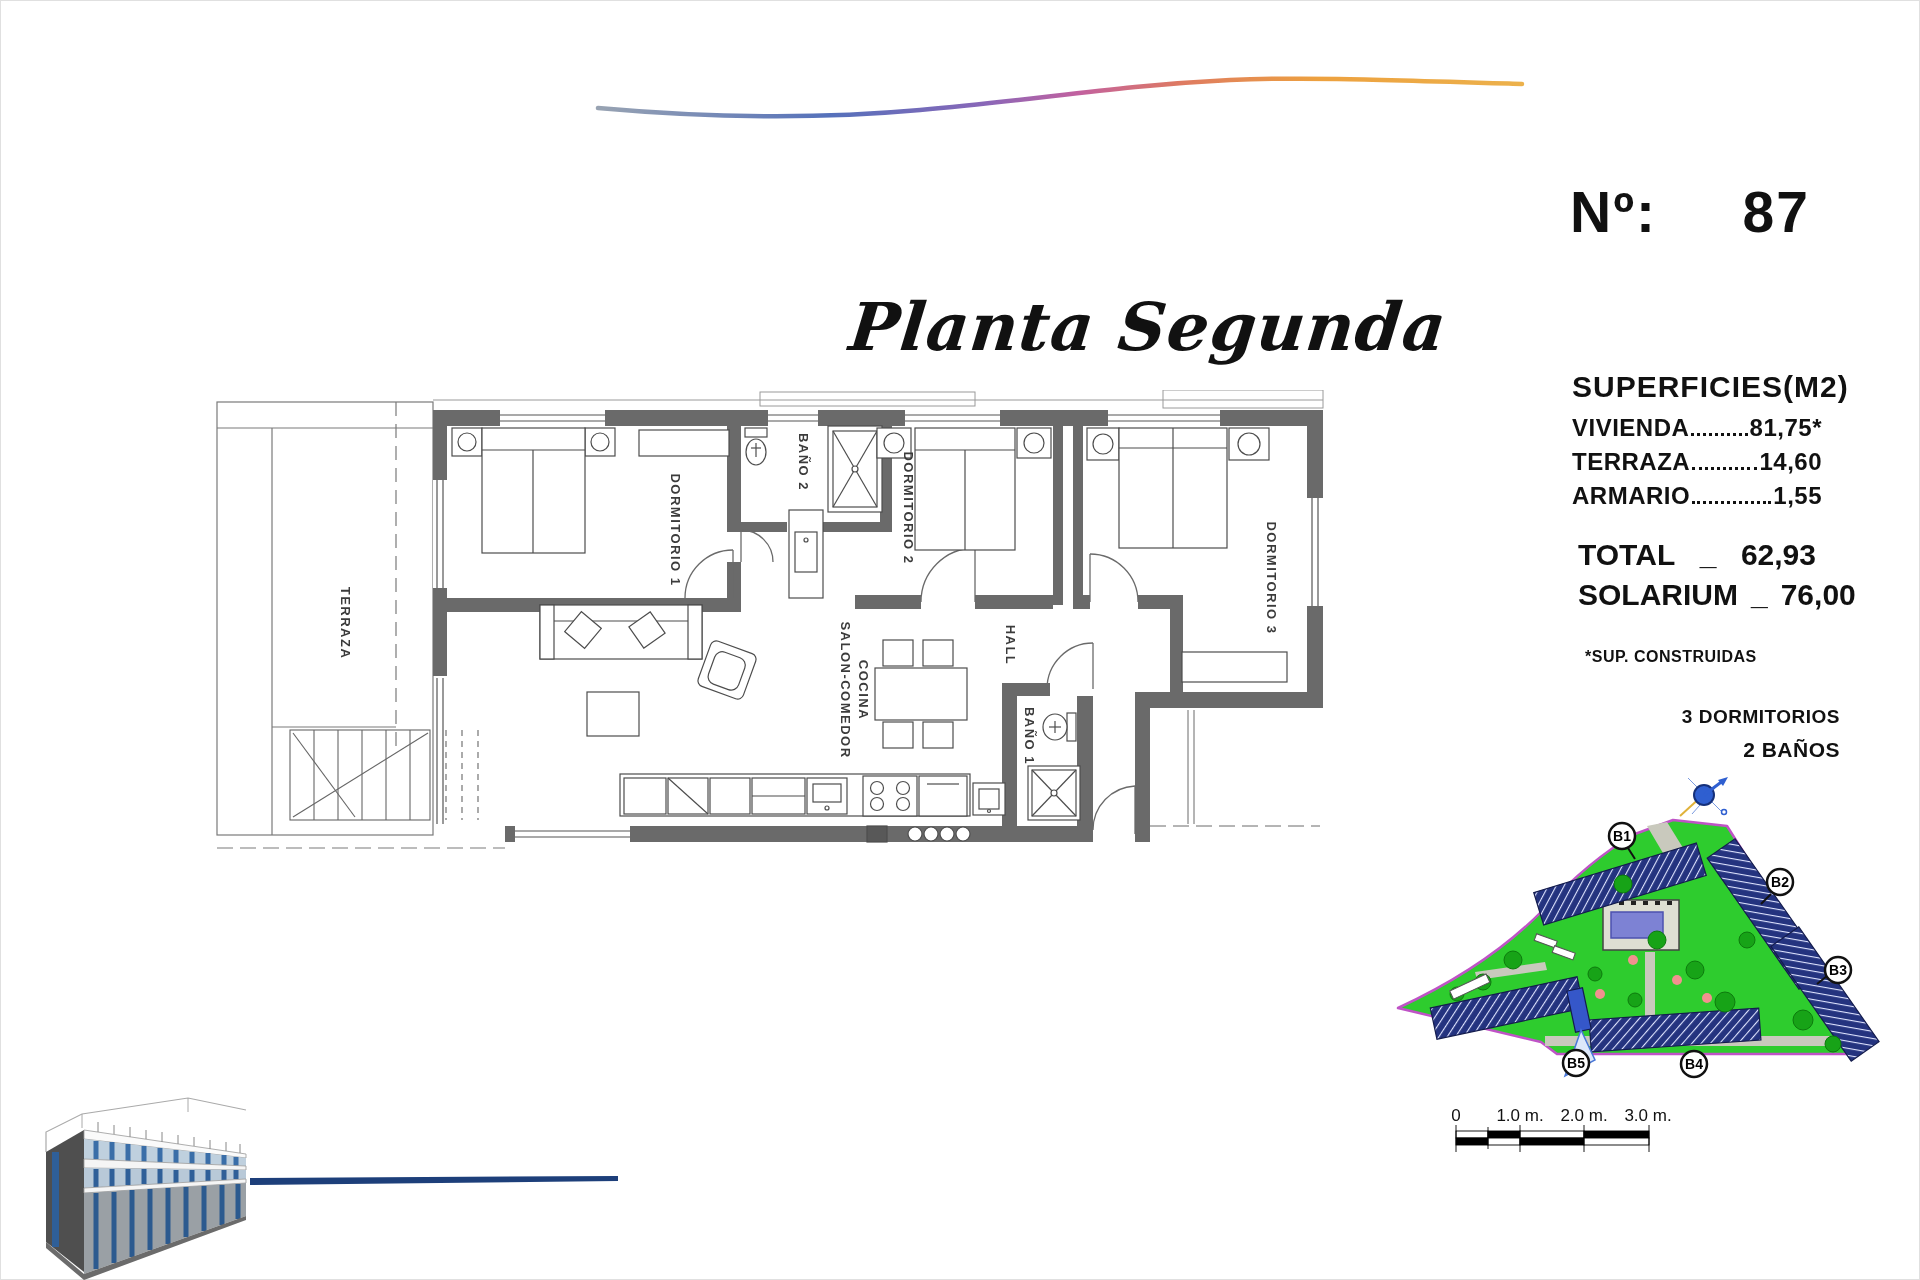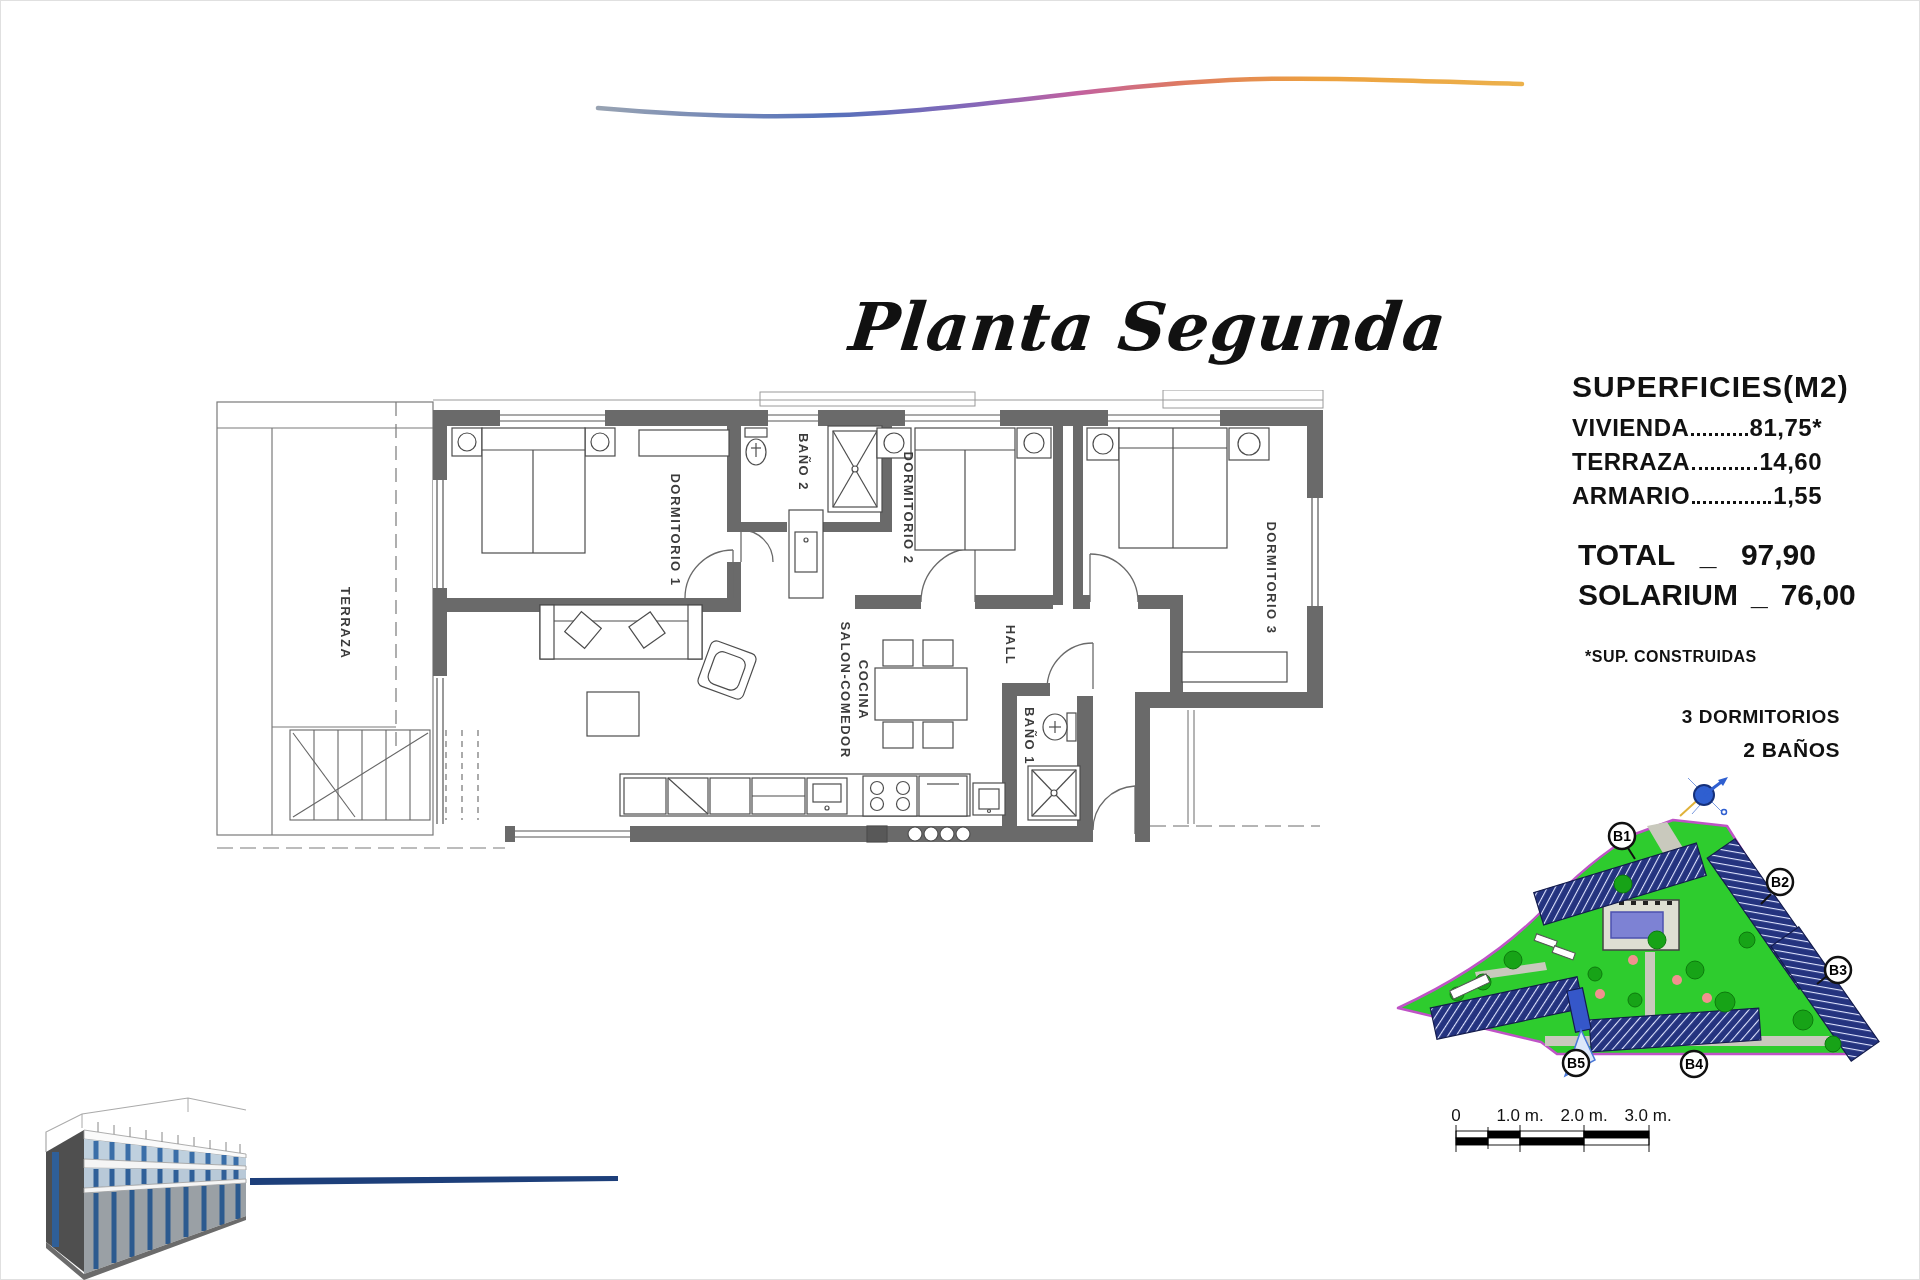--- a/index.html
+++ b/index.html
@@ -51,20 +51,24 @@
         <stop offset="0.78" stop-color="#eda13f"></stop>
       <stop offset="1" stop-color="#ecb14b"></stop>
     </linearGradient>
   </defs>
   <path d="M 8 46 C 120 56 230 57 330 48 C 450 38 520 24 640 18 C 710 15 770 17 932 22" fill="none" stroke="url(#sw)" stroke-width="4.5" stroke-linecap="round"></path>
 </svg>
 
 <div class="abs ptitle">Planta Segunda</div>
 
 <div class="abs bloq">
+  <div class="l2">
+    <span>Nº:</span>
+    <span>87</span>
+  </div>
 </div>
 
 <div class="abs surf">
   <div class="t">SUPERFICIES(M2)</div>
   <div class="srow">
     <span>VIVIENDA</span>
     <span class="leader"></span>
     <span>81,75*</span>
   </div>
   <div class="srow">
@@ -76,21 +80,21 @@
     <span>ARMARIO</span>
     <span class="leader"></span>
     <span>1,55</span>
   </div>
 </div>
 
 <div class="abs totals">
   <div class="trow">
     <span>TOTAL</span>
     <span class="sep">_</span>
-    <span>97,90</span>
+    <span>62,93</span>
   </div>
   <div class="trow">
     <span>SOLARIUM</span>
     <span class="sep">_</span>
     <span>76,00</span>
   </div>
 </div>
 
 <div class="abs foot">*SUP. CONSTRUIDAS</div>
 <div class="abs beds">3 DORMITORIOS</div>

